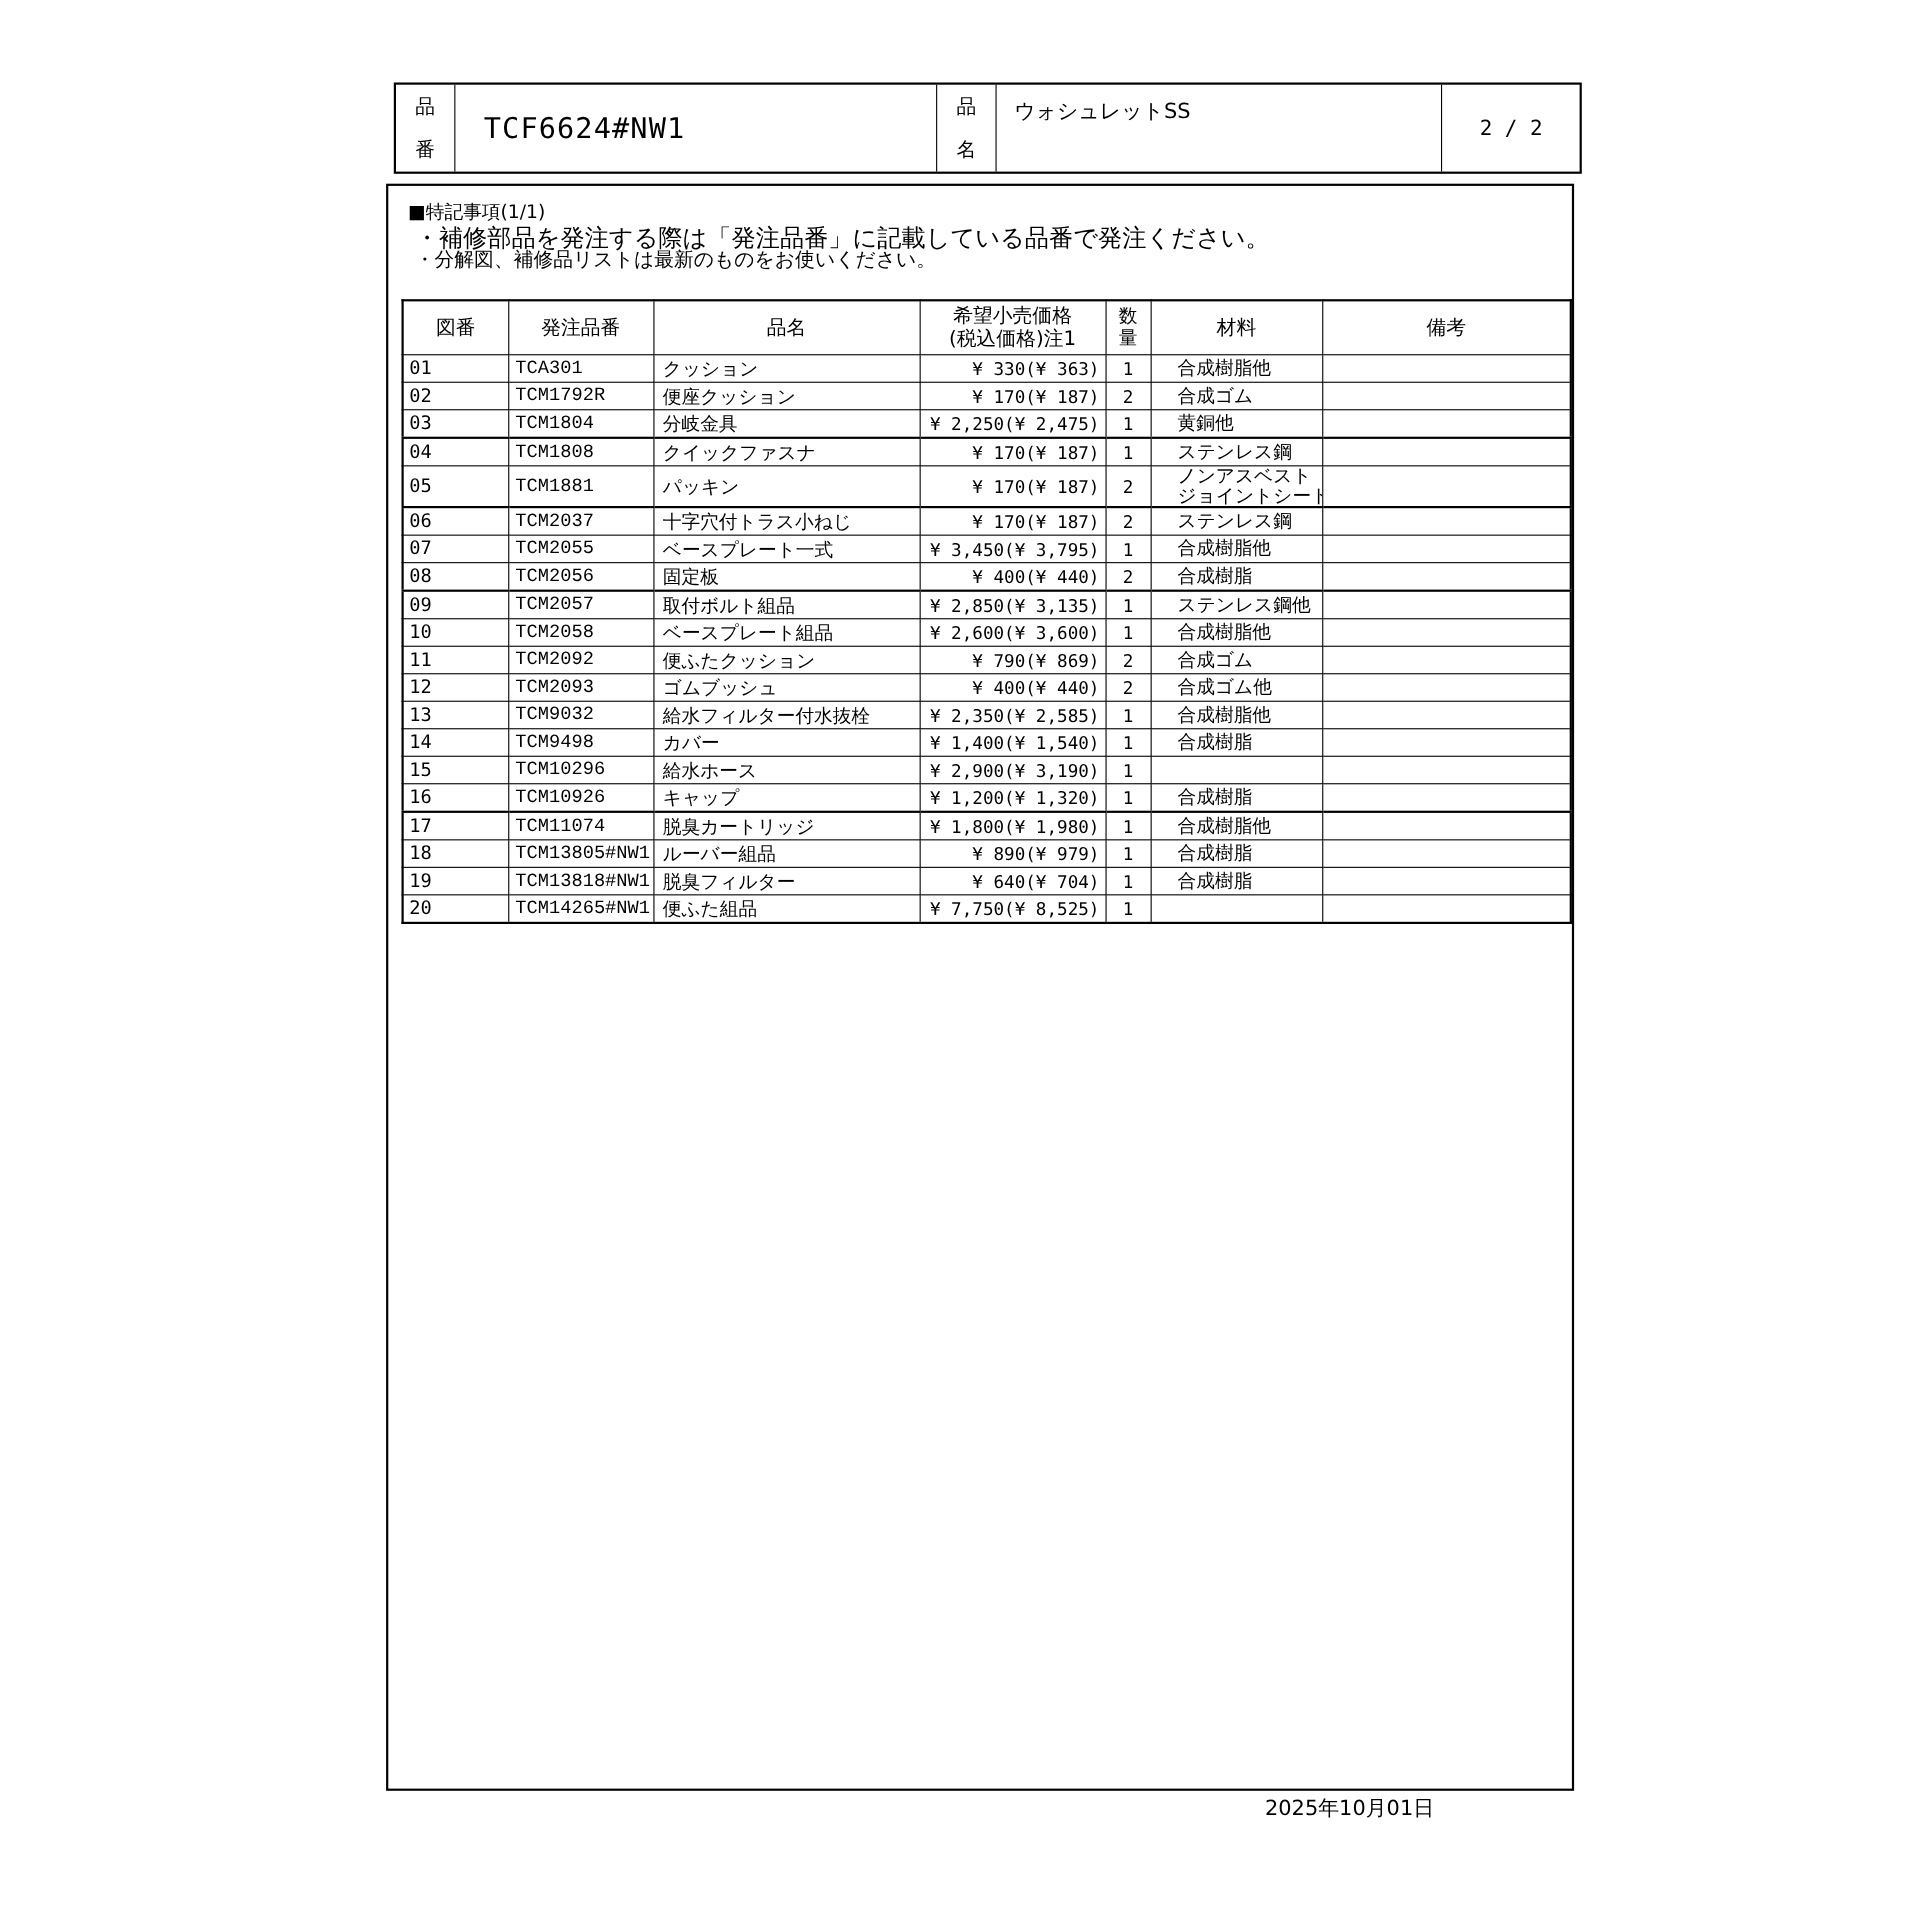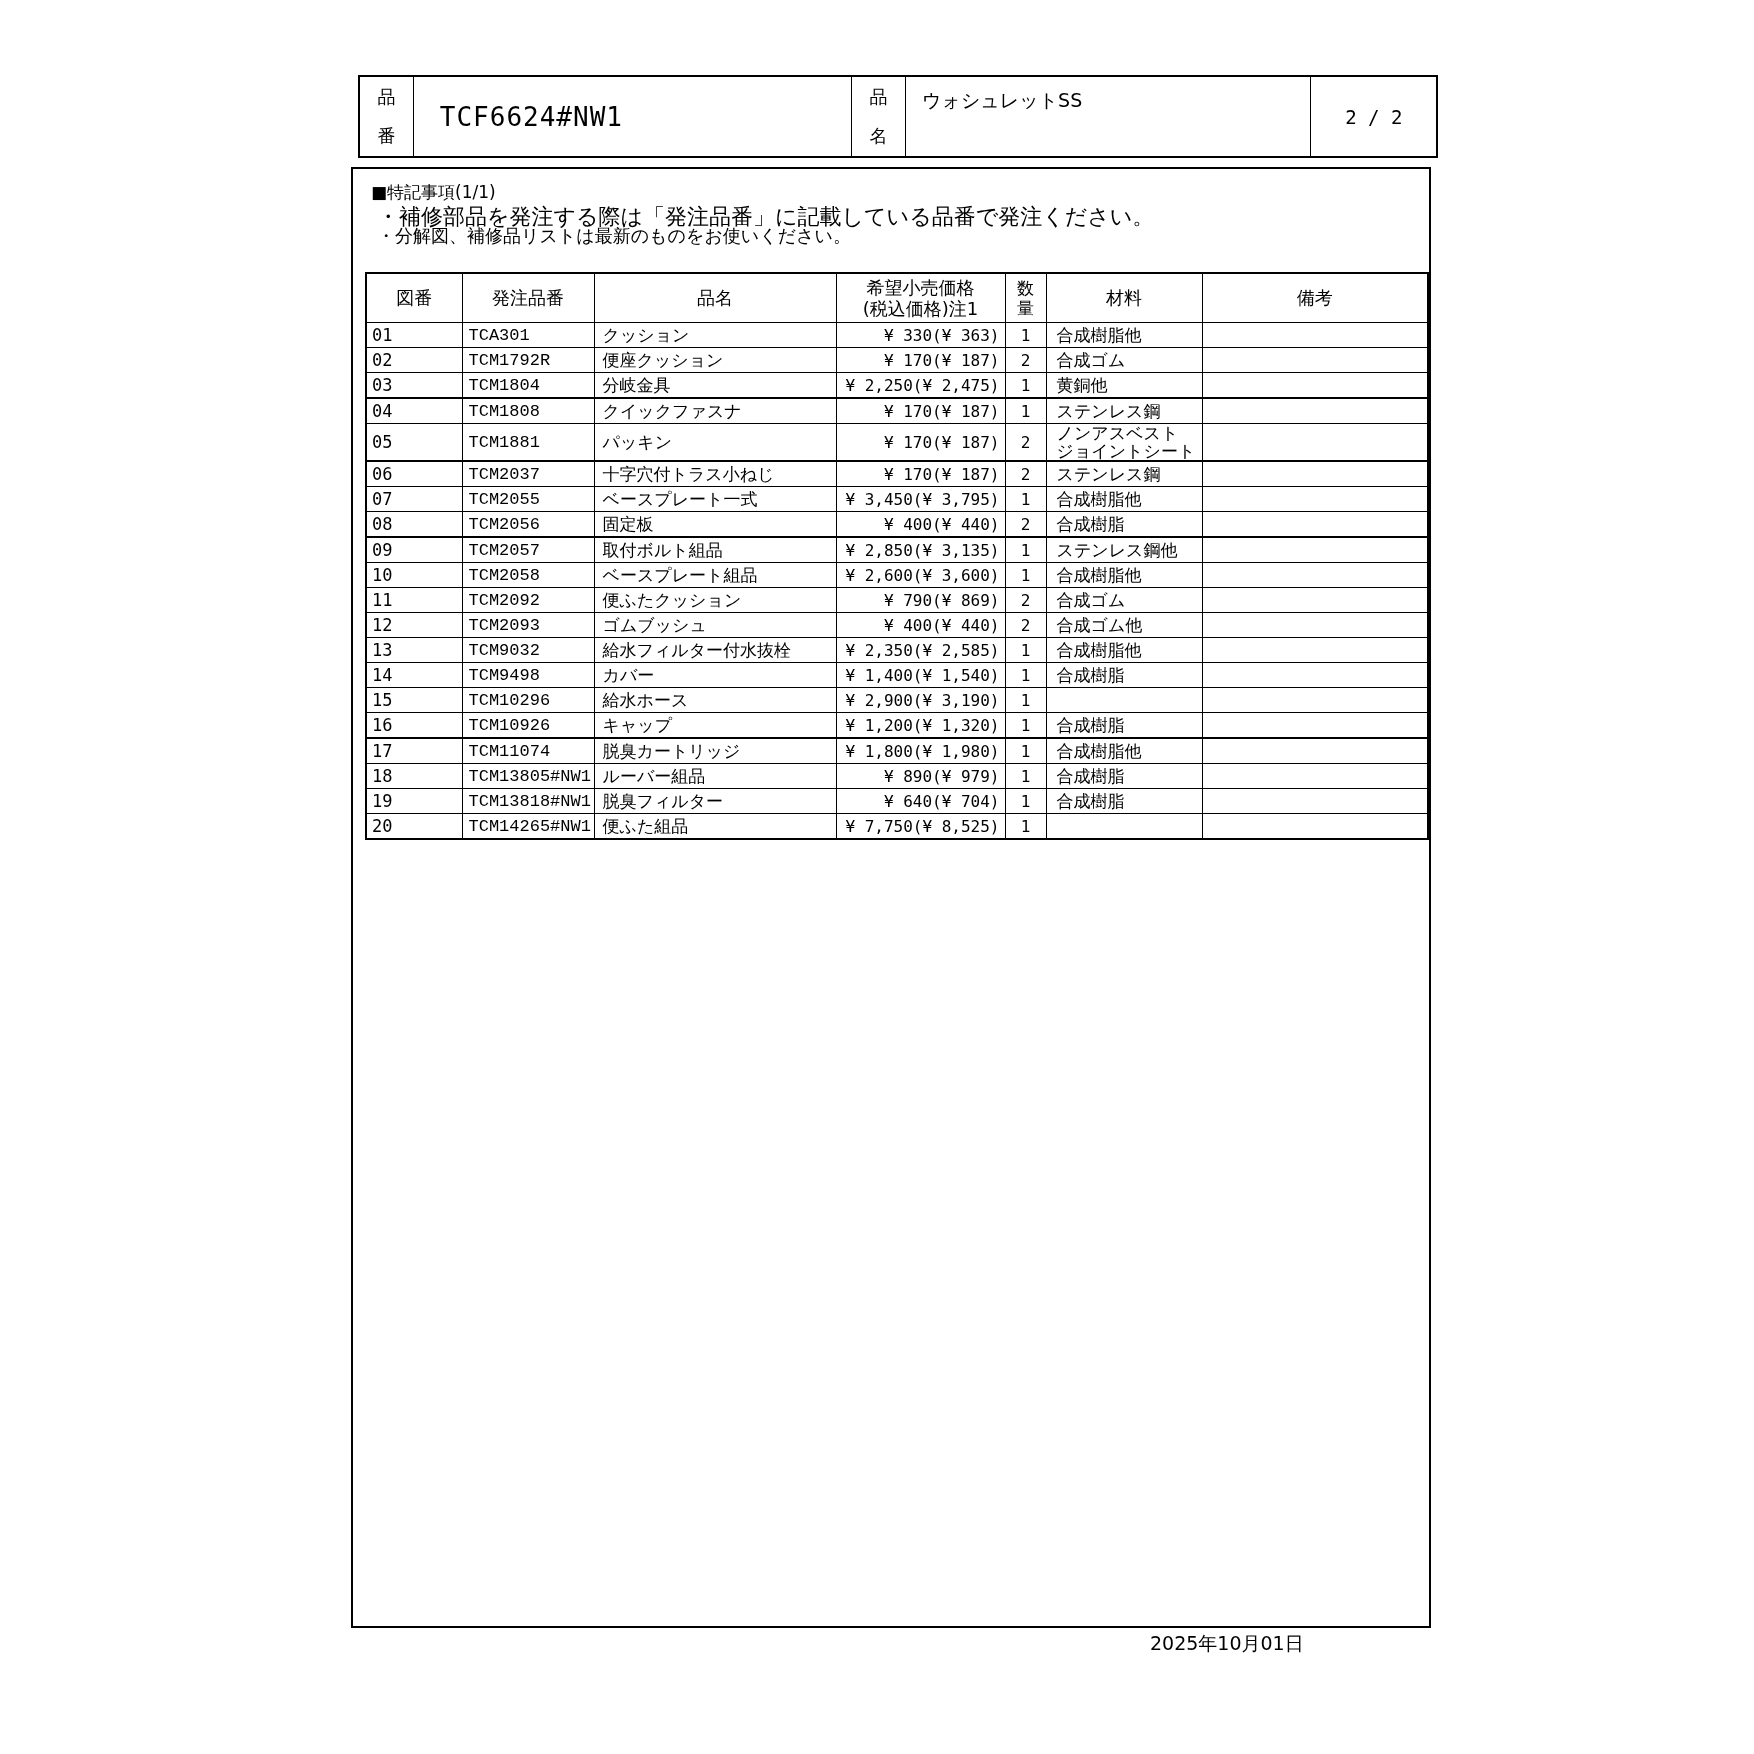--- a/index.html
+++ b/index.html
@@ -53,21 +53,21 @@
   .parts thead .two-line { line-height:21px; }
   .parts thead .qty-h { line-height:20px; font-size:17px; }
   .parts tbody td { height:24px; }
   .parts tbody tr.tall td { height:36px; vertical-align:middle; }
   .parts tbody tr.group-end td { border-bottom:2.5px solid #000; }
   td.c-no    { padding-left:5px; font-size:17px; }
   td.c-code  { padding-left:6px; font-size:17px;font-family:Liberation Mono, monospace; }
   td.c-name  { padding-left:8px; }
   td.c-price { text-align:right; padding-right:5px; font-size:16px; }
   td.c-qty   { text-align:center; font-size:16px; }
-  td.c-mat   { padding-left:10px; line-height:18px; }
+  td.c-mat   { padding-left:24px; line-height:18px; }
 
   
   .date {
     position:absolute; left:1150px; top:1631px; width:288px;
     text-align:left; font-size:19px;
   }
 </style>
 </head>
 <body>
 

